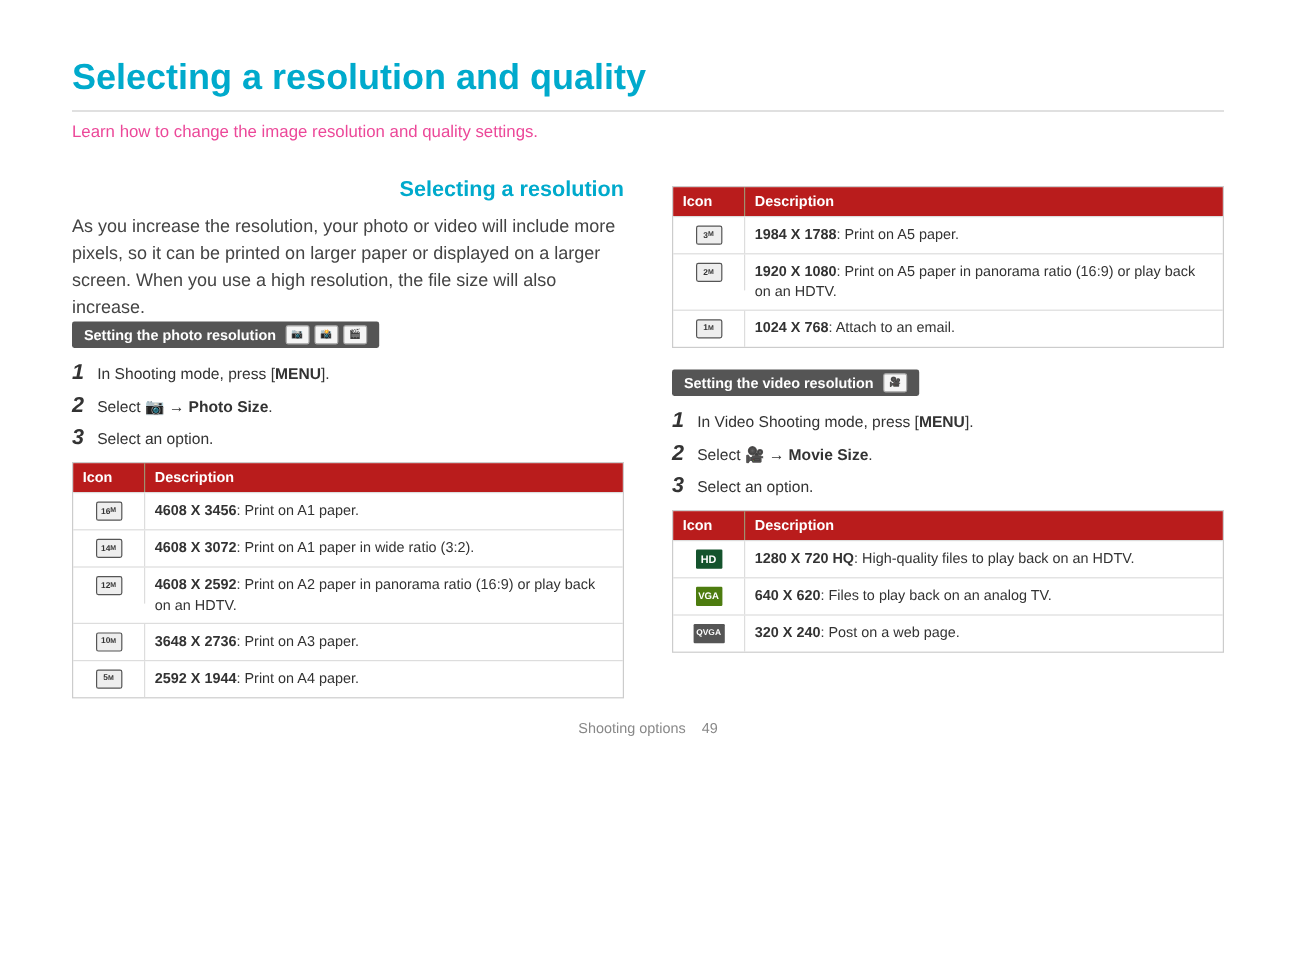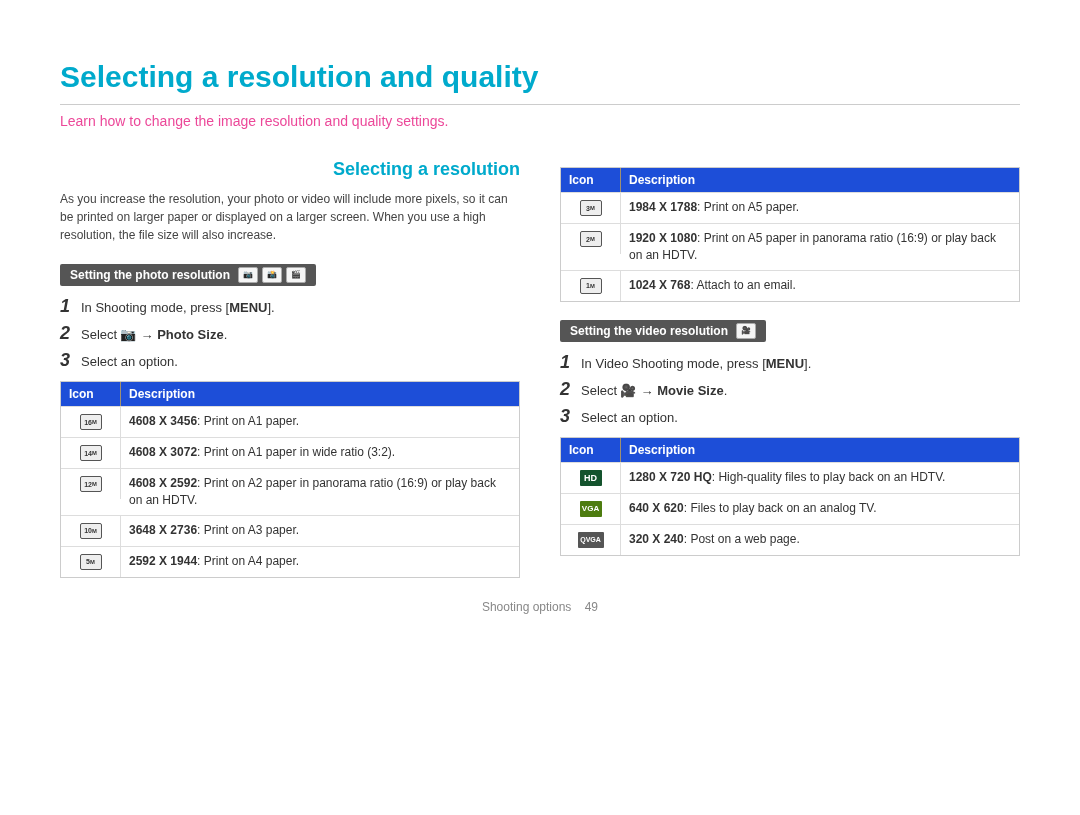--- a/index.html
+++ b/index.html
@@ -8,21 +8,21 @@
       height: 815px;
       background: #ffffff;
       font-family: Arial, Helvetica, sans-serif;
       font-size: 13px;
       color: #333;
       overflow: hidden;
     }
     .page {
       width: 1080px;
       height: 634px;
-      padding: 60px 60px 30px 60px;
+      padding: 48px 60px 30px 60px;
       position: relative;
     }
     .page-title {
       font-size: 30px;
       color: #00aacc;
       font-weight: bold;
       margin-bottom: 8px;
       border-bottom: 1px solid #ccc;
       padding-bottom: 10px;
     }
@@ -42,24 +42,24 @@
       flex: 1;
     }
     .section-heading {
       font-size: 18px;
       color: #00aacc;
       font-weight: bold;
       margin-bottom: 10px;
       text-align: right;
     }
     .section-desc {
-      font-size: 12px;
+      font-size: 15px;
       color: #444;
       line-height: 1.5;
-      margin-bottom: 20px;
+      margin-bottom: 0;
     }
     .step-label {
       font-size: 13px;
       color: #333;
       margin-bottom: 6px;
       display: flex;
       align-items: baseline;
       gap: 5px;
     }
     .step-num {
@@ -100,21 +100,21 @@
       font-weight: bold;
     }
     .table-container {
       width: 100%;
       border: 1px solid #ccc;
       margin-top: 8px;
       margin-bottom: 14px;
     }
     .table-header {
       display: flex;
-      background: #1d4ed8;
+      background: #b91c1c;
       color: #fff;
       font-weight: bold;
       font-size: 12px;
     }
     .table-header .th-icon {
       width: 60px;
       padding: 5px 8px;
       border-right: 1px solid #a09070;
     }
     .table-header .th-desc {

